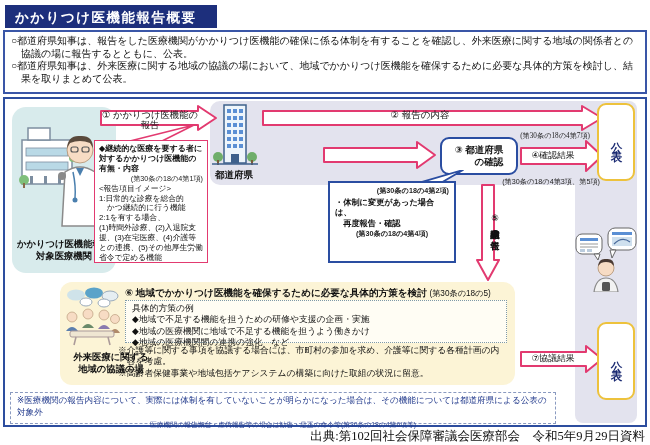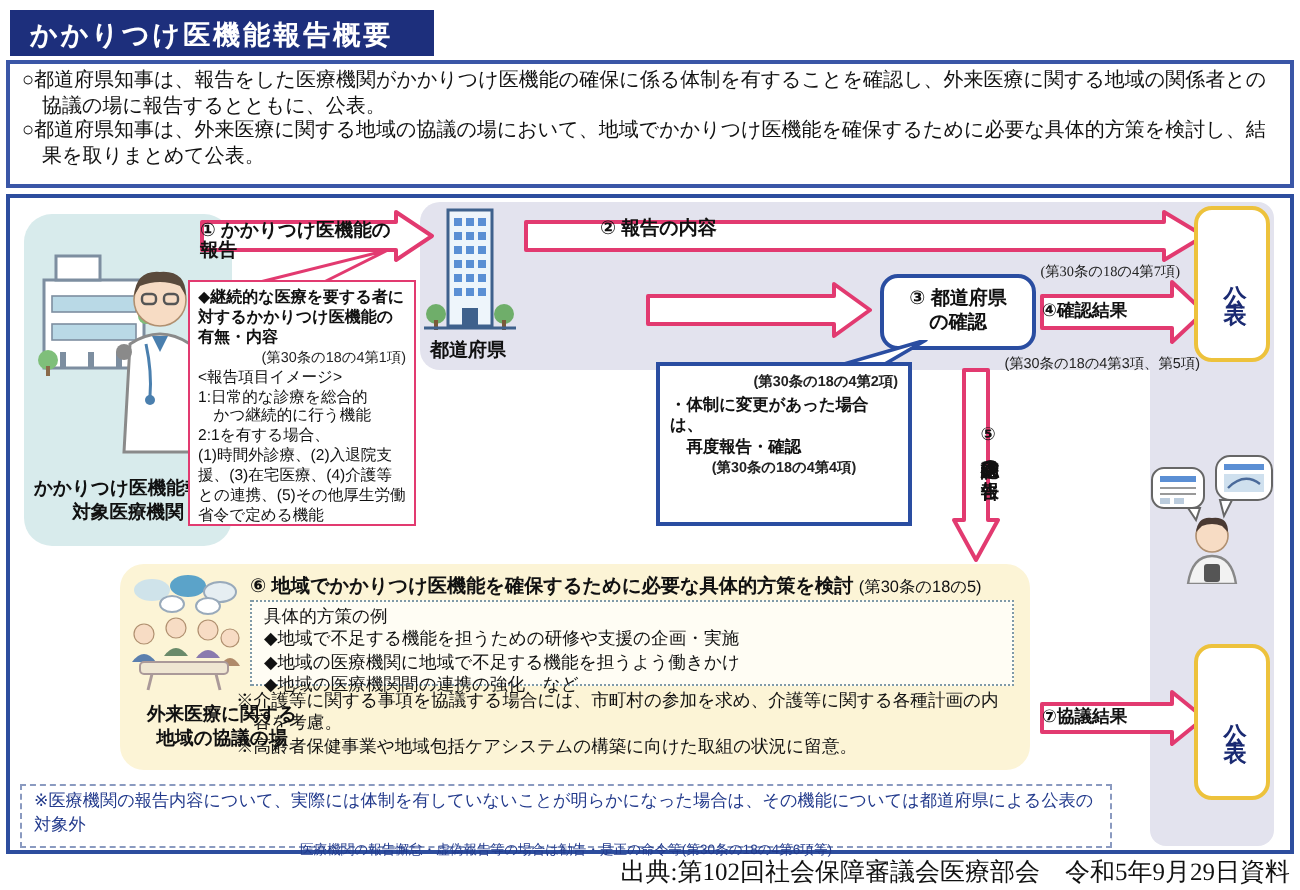--- a/index.html
+++ b/index.html
@@ -12,28 +12,28 @@
             padding:3px 6px;font-size:10px;line-height:1.26;}
   .overview .b{padding-left:1em;text-indent:-1em;}
   .mainbox{border:2px solid #2d4d9e;background:#fff;box-sizing:border-box;}
   .band{background:#e3e3ee;border-radius:10px;}
   .tealbox{background:#d8ebec;border-radius:14px;}
   .yellowbox{background:#fcf4d6;border-radius:12px;}
   .publish{background:#fff;border:2px solid #edc23c;border-radius:9px;box-sizing:border-box;
            display:flex;align-items:center;justify-content:center;}
   .publish .vt{writing-mode:vertical-rl;font-weight:bold;font-size:11.5px;color:#1a2a72;
                letter-spacing:9px;}
-  .arrowlbl{position:absolute;font-weight:bold;line-height:1.1;}
+  .arrowlbl{position:absolute;font-weight:normal;text-align:center;line-height:1.1;}
   .smallref{font-size:7.2px;color:#222;}
   .pinkcall{background:#fff;border:1.5px solid #e23a70;box-sizing:border-box;
             font-size:7.8px;line-height:1.27;padding:3px 4px;}
   .bluecall{background:#fff;border:2px solid #2a4da1;box-sizing:border-box;
             font-size:8.2px;line-height:1.25;padding:3px 5px;font-weight:bold;}
   .box3{background:#fff;border:2px solid #2a4da1;border-radius:9px;box-sizing:border-box;
-        display:flex;align-items:center;justify-content:center;text-align:center;
+        display:flex;align-items:center;justify-content:center;text-align:right;
         font-weight:bold;font-size:9.5px;line-height:1.25;}
   .pre{white-space:pre-line;}
   .dotted{border:1px dotted #7f9aa8;background:#fffdf4;box-sizing:border-box;
           font-size:8.8px;line-height:1.3;padding:2px 6px;}
   .notes{font-size:8.8px;line-height:1.28;}
   .notes .n{padding-left:1em;text-indent:-1em;}
   .dashednote{border:1.5px dashed #8a9ac0;box-sizing:border-box;padding:2px 6px;
               color:#223a8c;}
   .footer{font-family:"Liberation Serif","DejaVu Serif",serif;font-size:12.5px;
           text-align:right;color:#111;}

